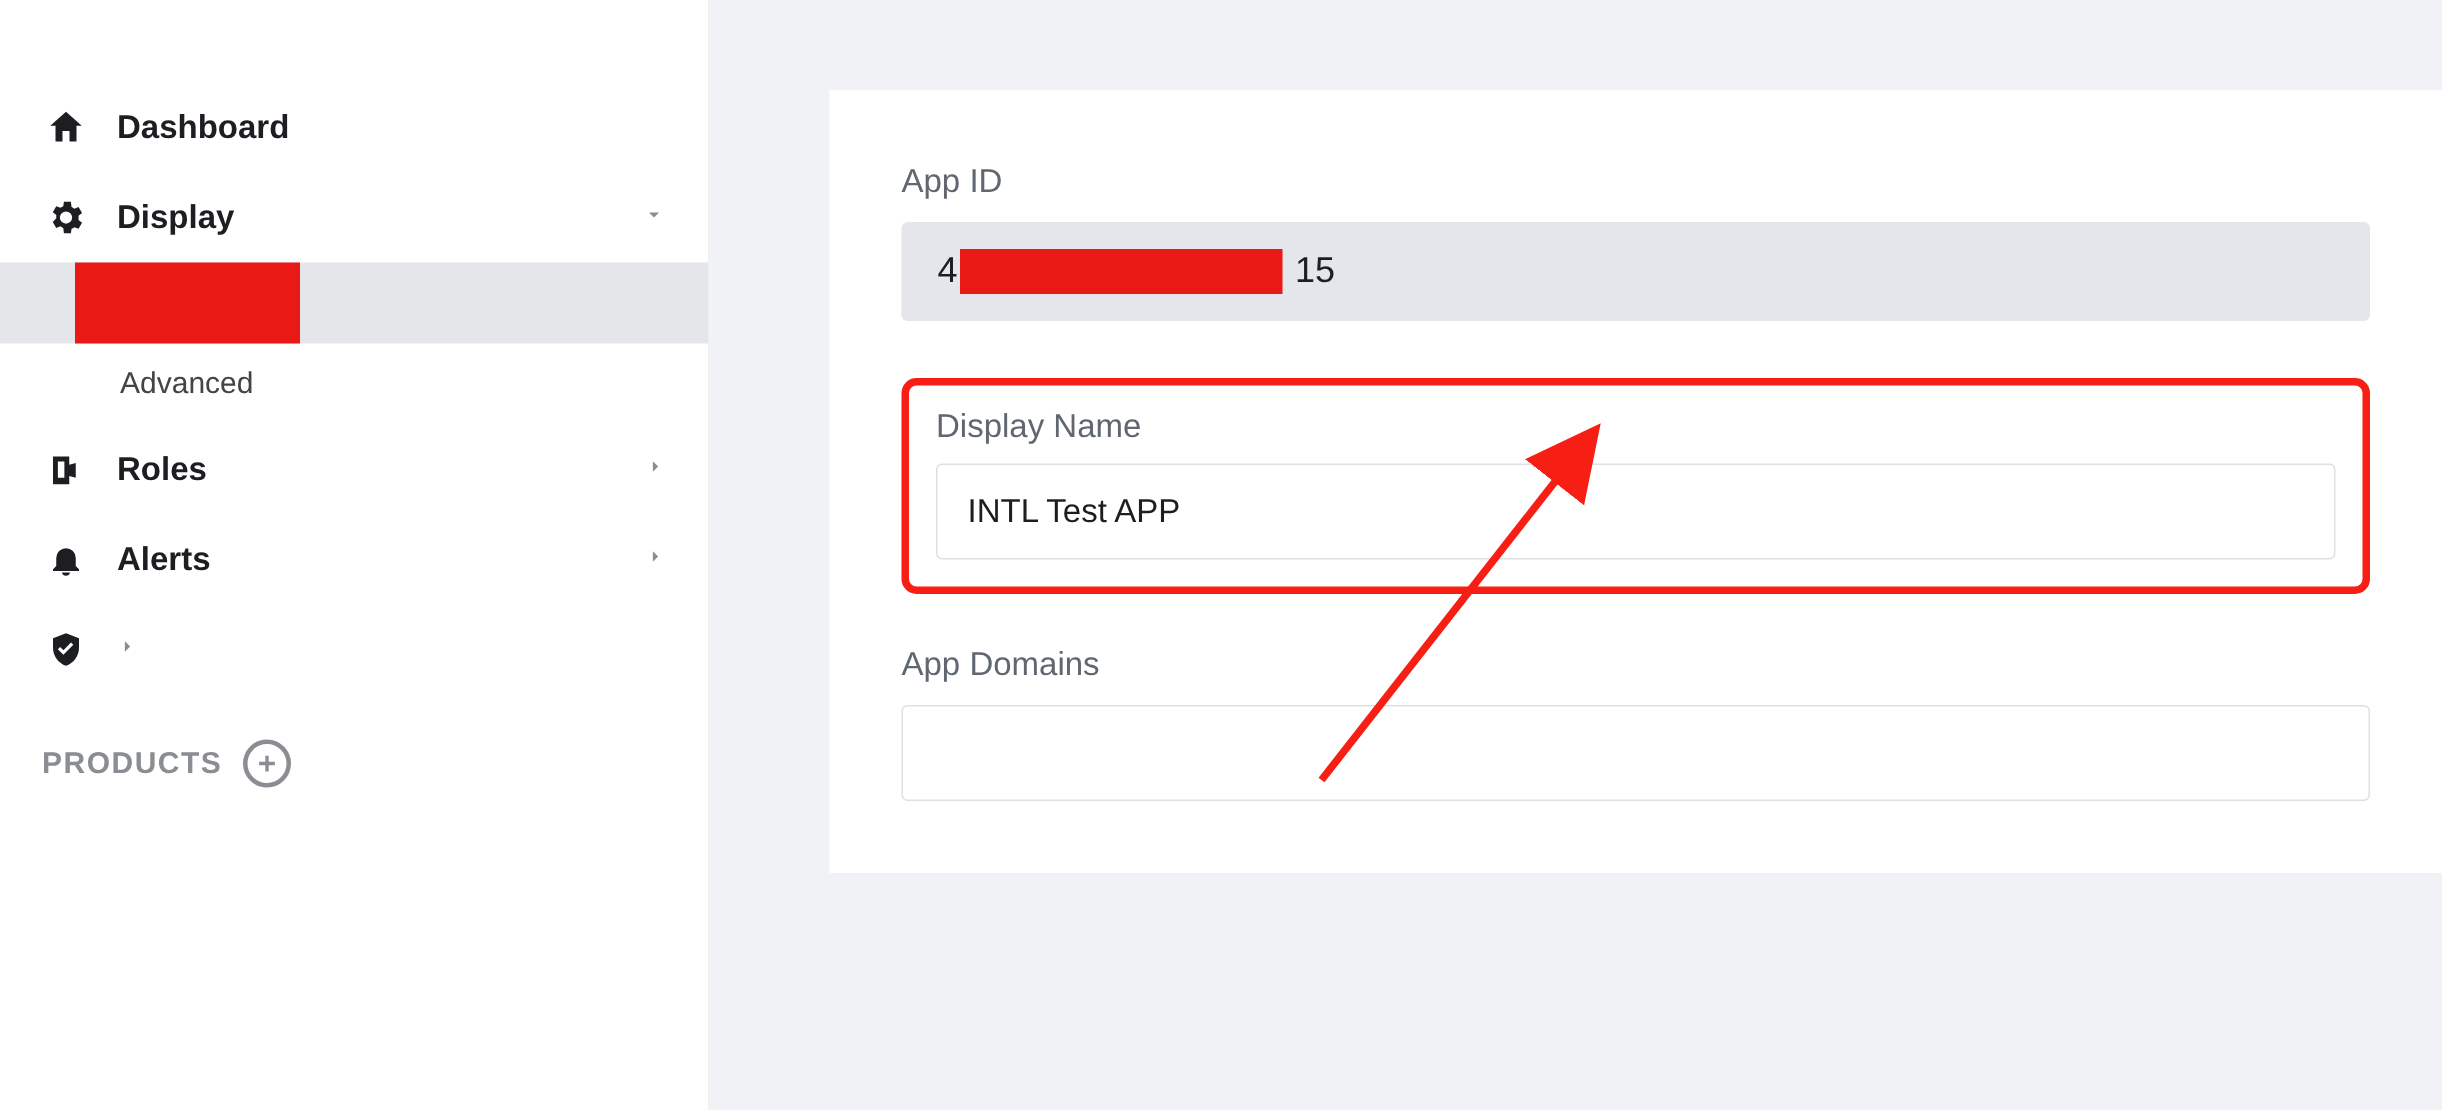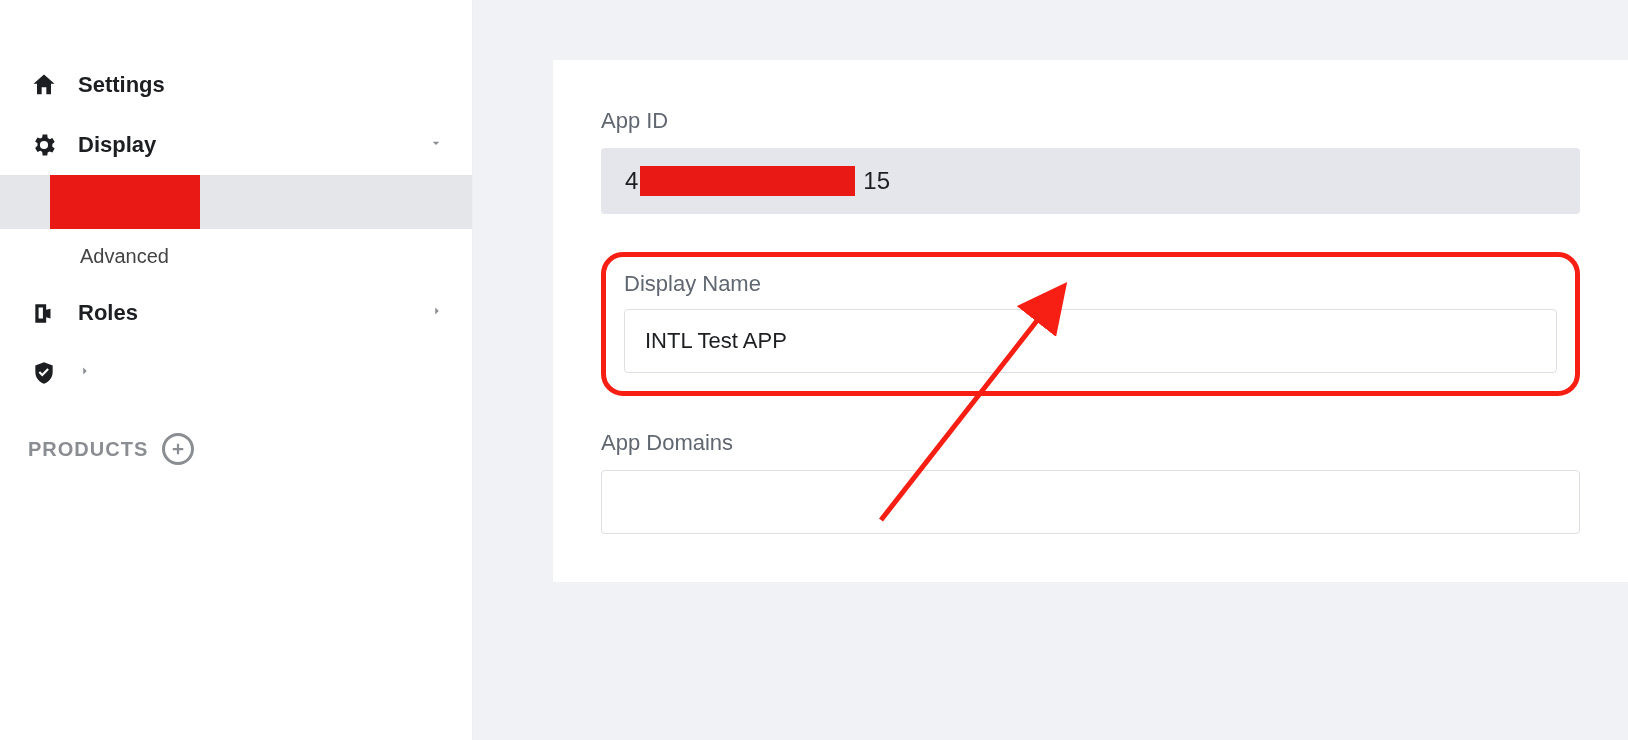--- a/index.html
+++ b/index.html
@@ -135,21 +135,21 @@
       padding: 18px 20px;
       font-size: 22px;
       color: #1c1e21;
       outline: none;
       background: #fff;
     }
     .text-input::placeholder { color: #8a8d91; }
 
     .highlight-box {
       border: 5px solid #f71e14;
-      border-radius: 22px;
+      border-radius: 10px;
       padding: 14px 18px 18px 18px;
       margin-bottom: 34px;
     }
     .highlight-box .field-label { margin-bottom: 12px; }
     .highlight-box .text-input { border: 1px solid #dddfe2; }
 
     
     .arrow-svg {
       position: absolute;
       left: 398px;
@@ -163,21 +163,21 @@
 <body>
 
 <nav class="sidebar">
 
   <div class="nav-item">
     <span class="icon">
       <svg width="28" height="28" viewBox="0 0 24 24" fill="#1c1e21">
           <path d="M12 3l9 8h-3v9h-4v-6h-4v6H6v-9H3l9-8z"></path>
         </svg>
     </span>
-    <span class="label">Settings</span>
+    <span class="label">Dashboard</span>
   </div>
 
   <div class="nav-item">
     <span class="icon">
       <svg width="28" height="28" viewBox="0 0 24 24" fill="#1c1e21">
           <path d="M19.14 12.94a7.07 7.07 0 000-1.88l2.03-1.58-2-3.46-2.39.96a7.03 7.03 0 00-1.63-.94L14.8 3h-4l-.35 2.54c-.58.23-1.13.55-1.63.94l-2.39-.96-2 3.46 2.03 1.58a7.07 7.07 0 000 1.88L4.43 14.5l2 3.46 2.39-.96c.5.39 1.05.71 1.63.94L10.8 21h4l.35-2.54c.58-.23 1.13-.55 1.63-.94l2.39.96 2-3.46-2.03-1.58zM12 15.5A3.5 3.5 0 1112 8.5a3.5 3.5 0 010 7z"></path>
         </svg>
     </span>
     <span class="label">Display</span>
     <span class="chevron">
@@ -202,20 +202,33 @@
         </svg>
     </span>
     <span class="label">Roles</span>
     <span class="chevron">
       <svg width="14" height="14" viewBox="0 0 24 24" fill="#8a8d91">
           <path d="M9 6l6 6-6 6z"></path>
         </svg>
     </span>
   </div>
 
+  <div class="nav-item">
+    <span class="icon">
+      <svg width="26" height="26" viewBox="0 0 24 24" fill="#1c1e21">
+          <path d="M12 22a2.5 2.5 0 002.45-2h-4.9A2.5 2.5 0 0012 22zm6-6V11a6 6 0 10-12 0v5l-2 2v1h16v-1l-2-2z"></path>
+        </svg>
+    </span>
+    <span class="label">Alerts</span>
+    <span class="chevron">
+      <svg width="14" height="14" viewBox="0 0 24 24" fill="#8a8d91">
+          <path d="M9 6l6 6-6 6z"></path>
+        </svg>
+    </span>
+  </div>
 
   <div class="nav-item">
     <span class="icon">
       <svg width="26" height="26" viewBox="0 0 24 24" fill="#1c1e21">
           <path d="M12 2l8 3v6c0 5-3.4 9.3-8 11-4.6-1.7-8-6-8-11V5l8-3zm-1.6 13.2l6.1-6.1-1.4-1.4-4.7 4.7-2-2-1.4 1.4 3.4 3.4z"></path>
         </svg>
     </span>
     <span class="chevron">
       <svg width="14" height="14" viewBox="0 0 24 24" fill="#8a8d91">
           <path d="M9 6l6 6-6 6z"></path>

